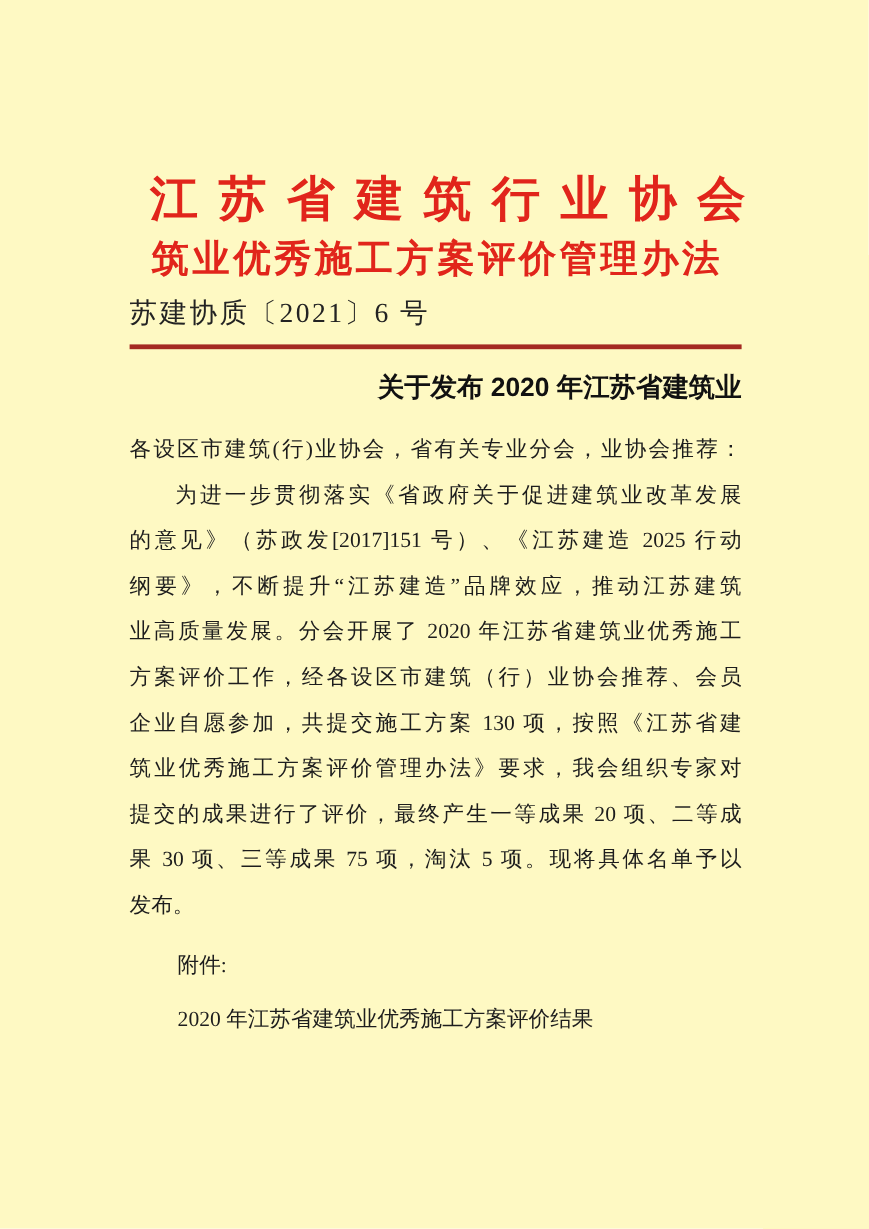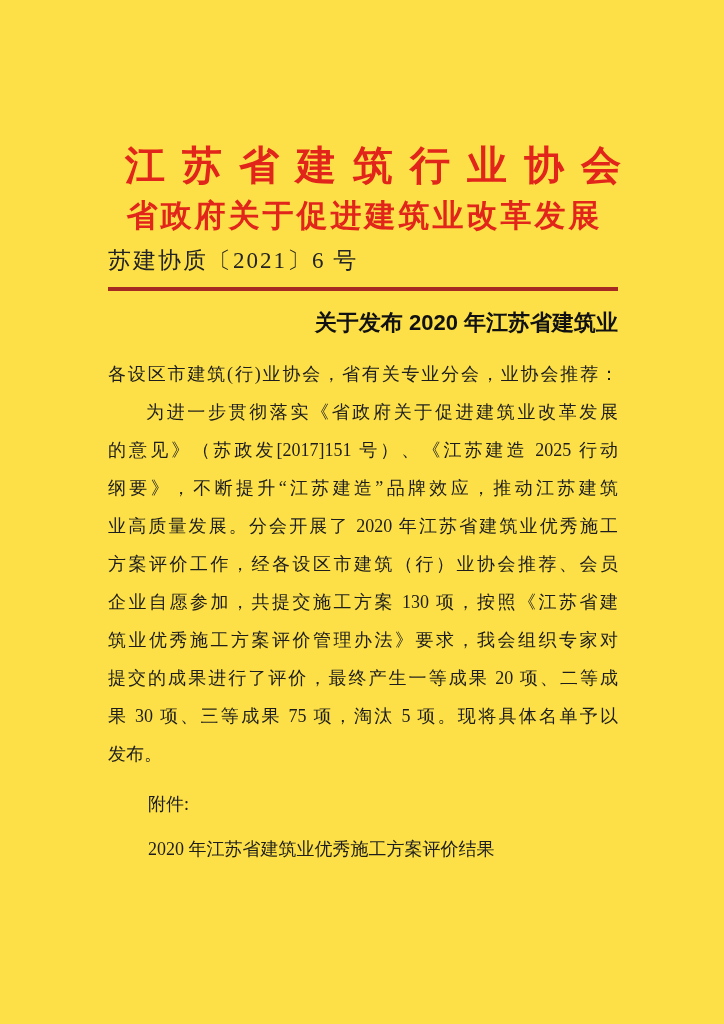--- a/index.html
+++ b/index.html
@@ -1,20 +1,20 @@
 <!DOCTYPE html>
 <html style="--header-red: #e1251b; --rule-red: #a42a22;"><head>
 <meta charset="utf-8">
 <style>
   html, body { margin: 0; padding: 0; background: #ffffff; }
   .page {
     position: relative;
     width: 724px;
     height: 1024px;
-    background: #fde047;
+    background: #fef9c3;
     overflow: hidden;
     font-family: "Liberation Serif", serif;
     color: #1d1d1d;
     box-sizing: border-box;
   }
   .content { margin: 0 106px 0 108px; padding-top: 142px; }
 
   .org-main {
     color: var(--header-red, #e1251b);
     font-weight: bold;
@@ -83,21 +83,21 @@
   }
 </style>
 </head>
 <body>
 
 <div class="page">
   <div class="content">
 
     <div class="org-main" data-bind="document.org_title_main">江苏省建筑行业协会</div>
 
-    <div class="org-sub" data-bind="document.org_title_sub">省政府关于促进建筑业改革发展</div>
+    <div class="org-sub" data-bind="document.org_title_sub">筑业优秀施工方案评价管理办法</div>
 
     <div class="doc-number" data-bind="document.doc_number">苏建协质〔2021〕6 号</div>
 
     <div class="red-rule"></div>
 
     <div class="doc-title">
       <div data-bind="document.title_lines.0">关于发布 2020 年江苏省建筑业</div>
     </div>
 
     <div class="body-block">

